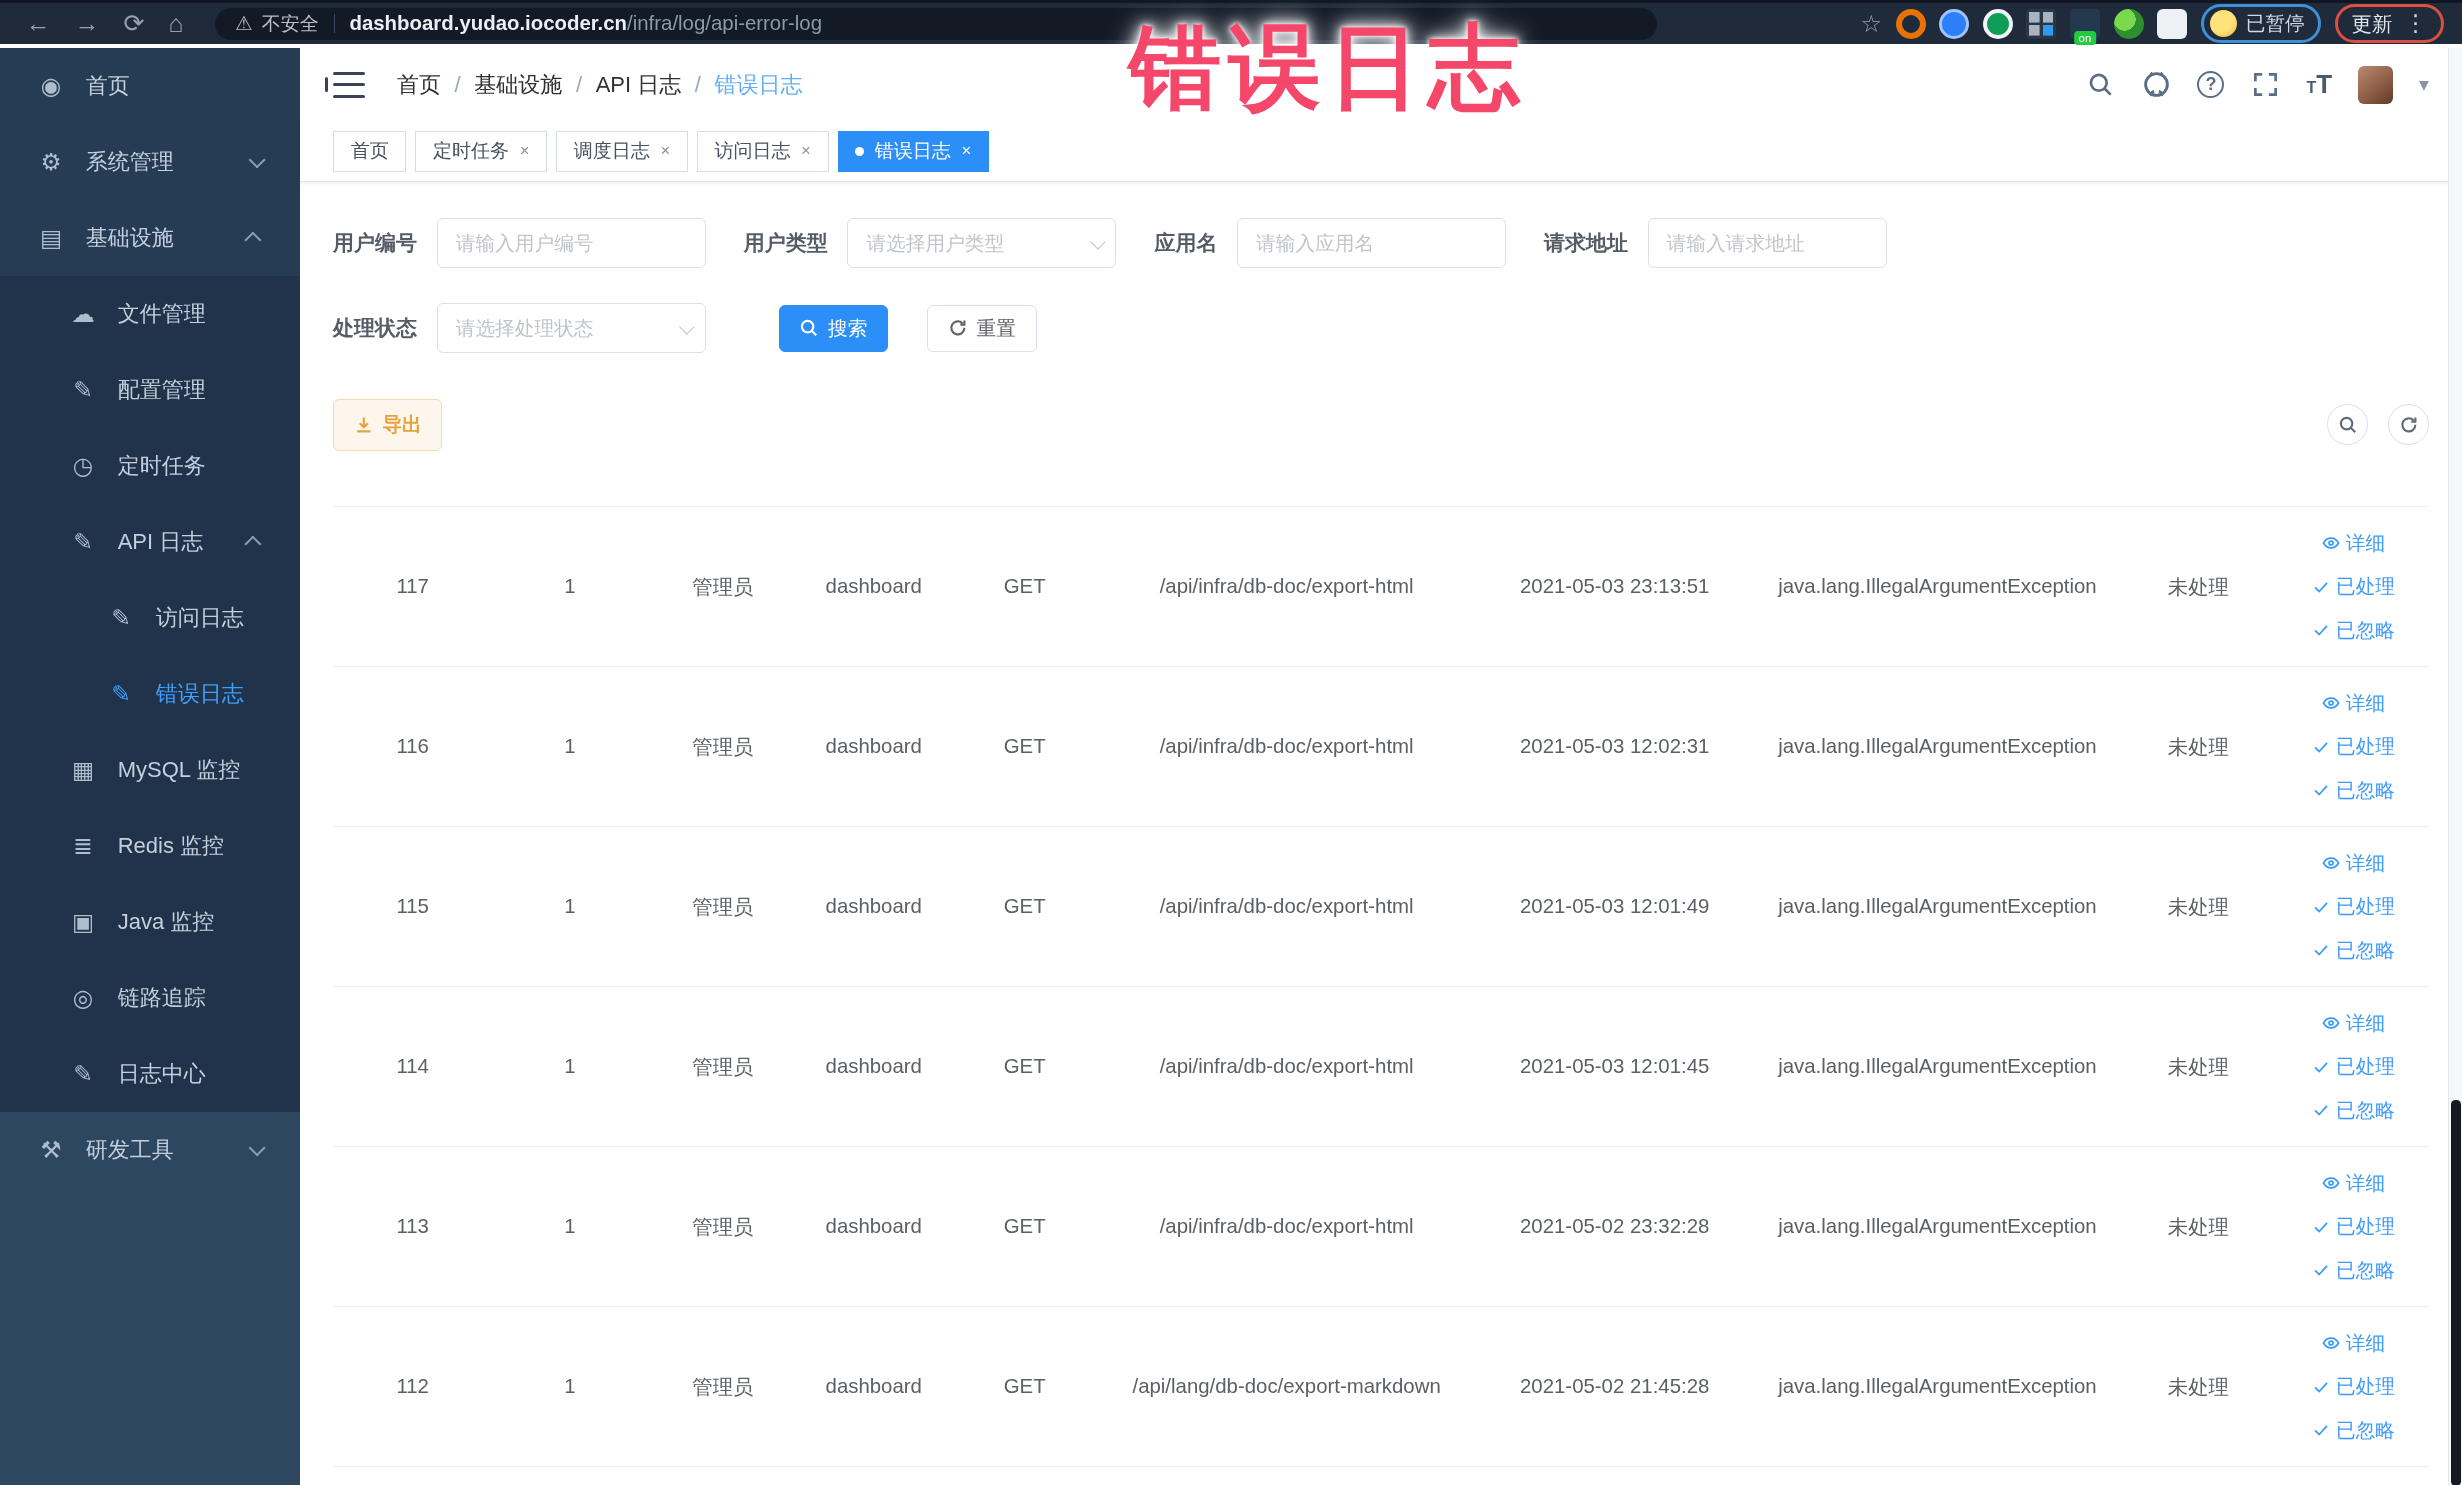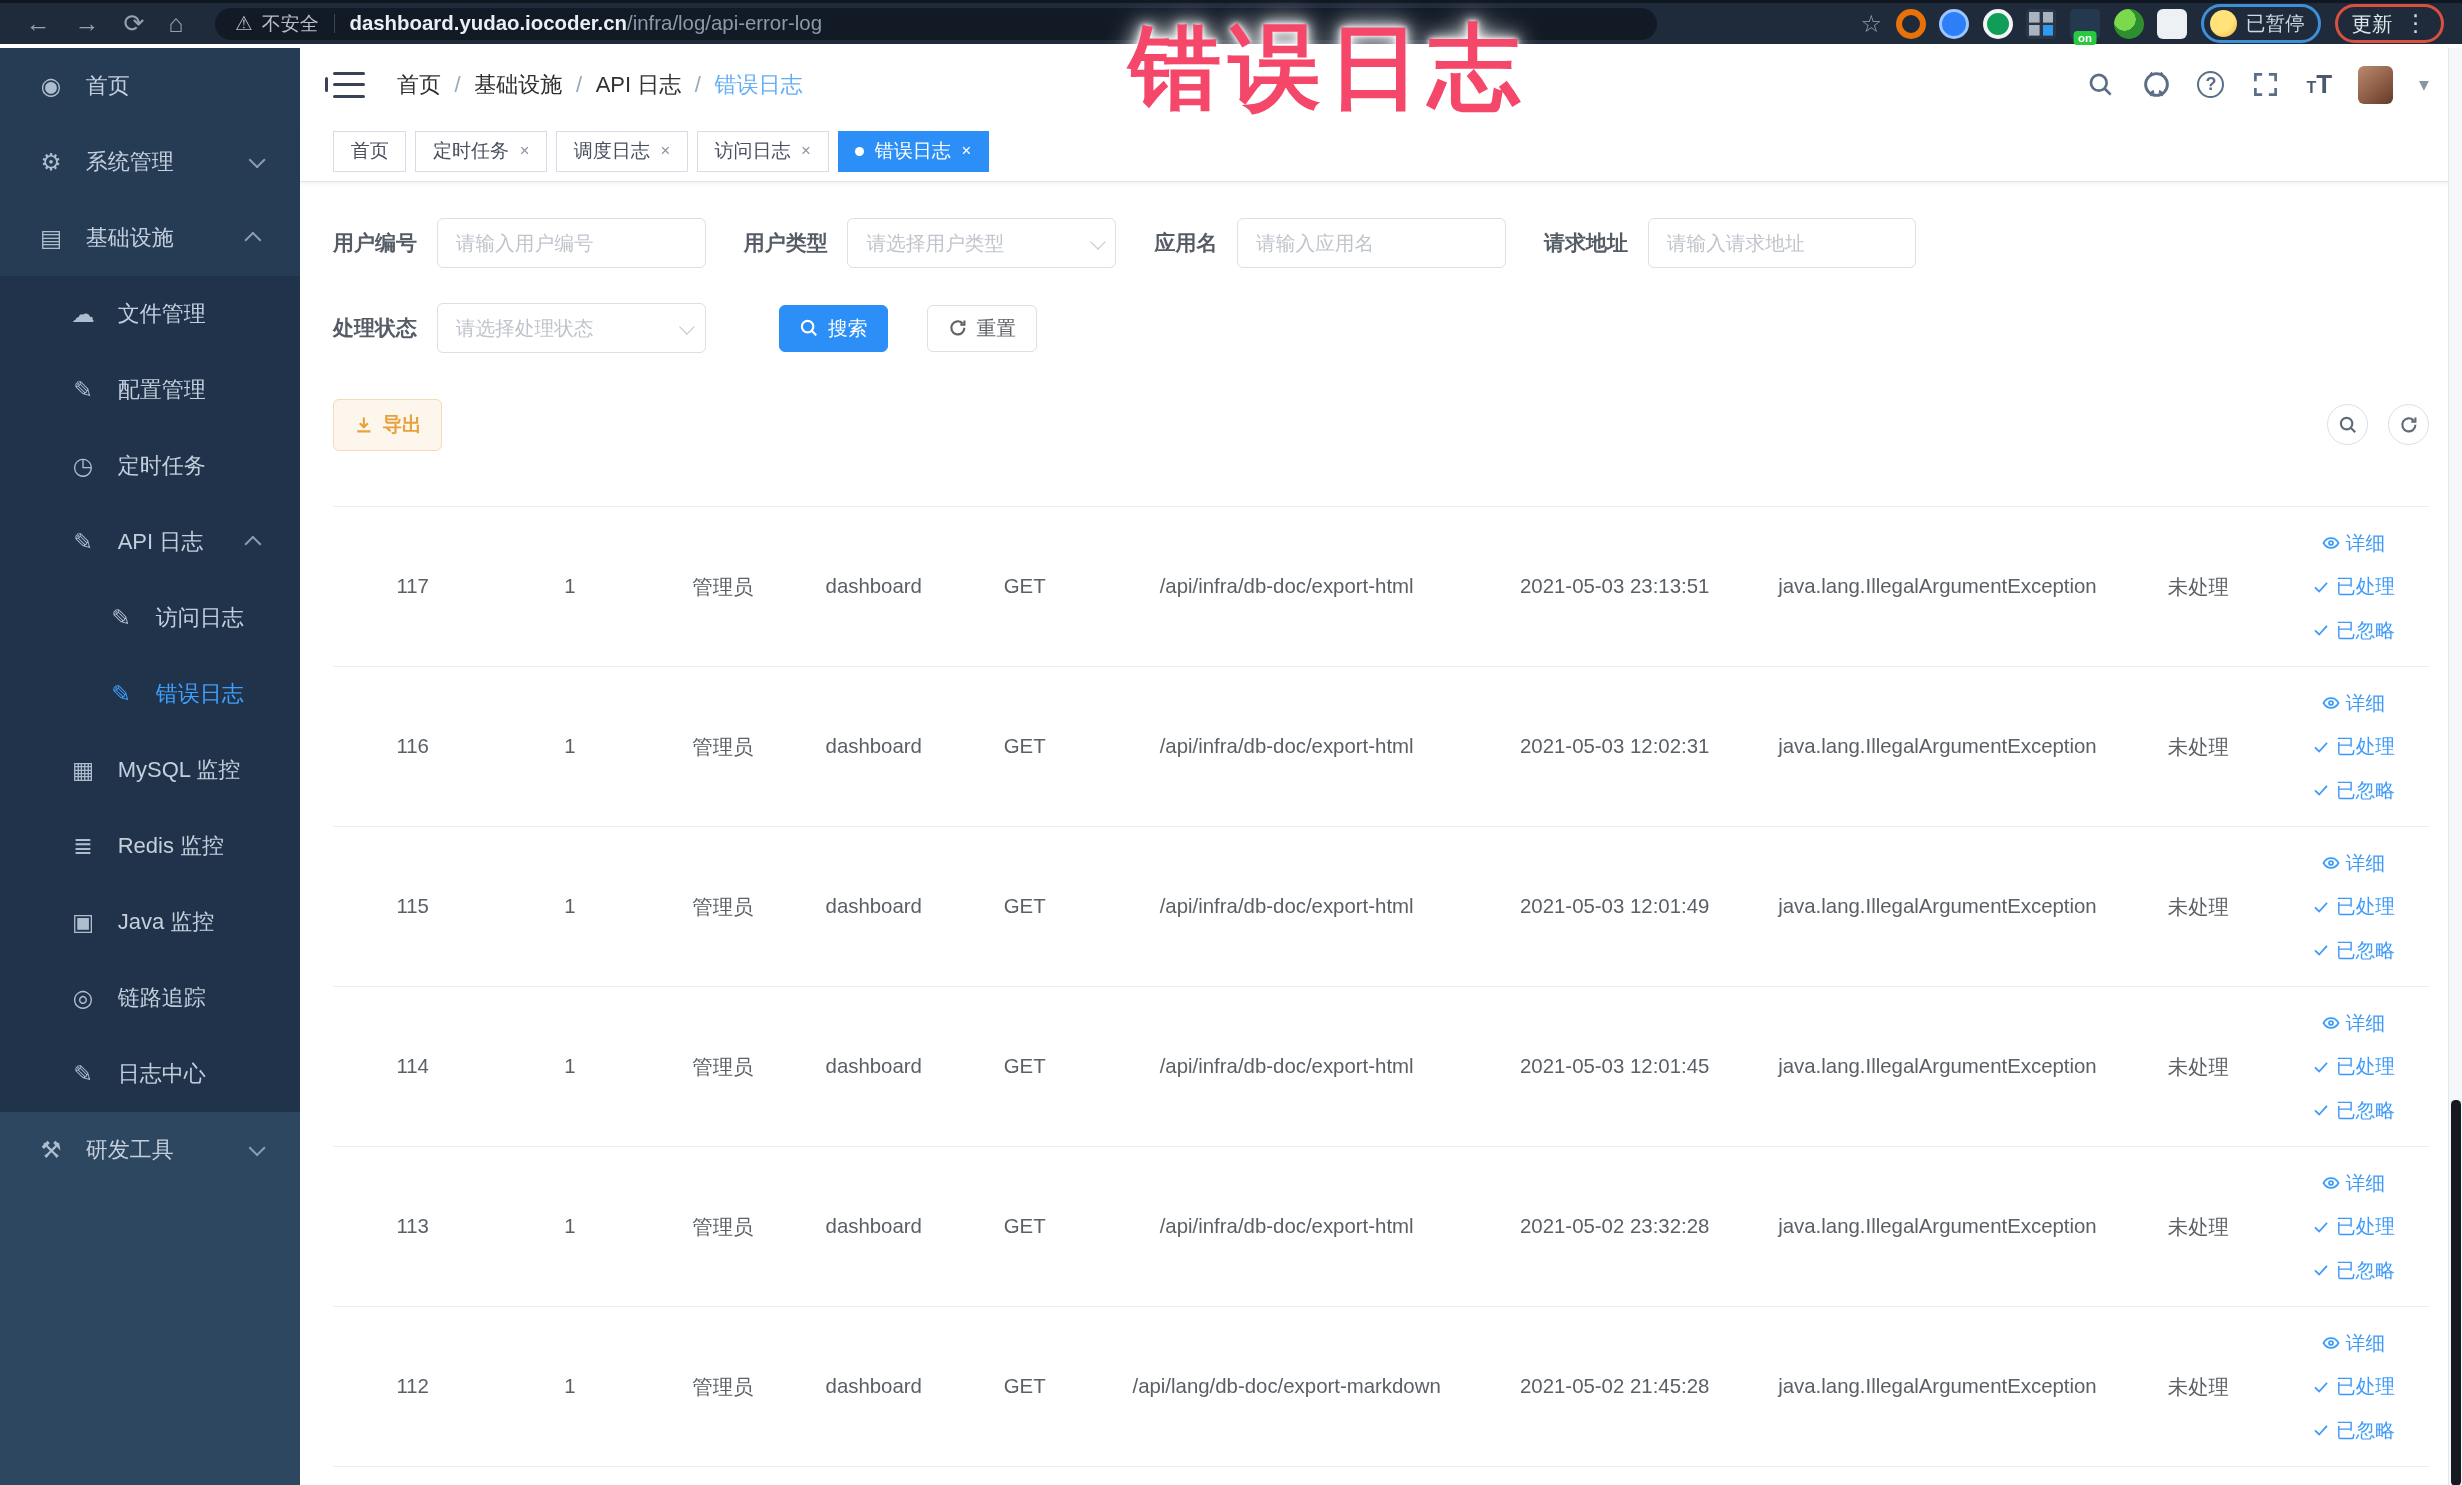--- a/index.html
+++ b/index.html
@@ -22,21 +22,21 @@
   .ext-orange { border:6.8px solid #e8710a; background:#1f2b3b; }
   .ext-blue { background:#2d7ff7; border:3.8px solid #9fc5ff; }
   .ext-greenv { background:#0f9d58; border:4.5px solid #f2f5f7; }
   .ext-grid { border-radius:4.5px; background:linear-gradient(#9aa5b3,#9aa5b3); -webkit-mask:none; background:#2a3648; }
   .ext-grid::before { content:""; position:absolute; inset:3px; background:
      linear-gradient(#aab4c0,#aab4c0) 0 0/10.6px 10.6px no-repeat,
      linear-gradient(#aab4c0,#aab4c0) 100% 0/10.6px 10.6px no-repeat,
      linear-gradient(#aab4c0,#aab4c0) 0 100%/10.6px 10.6px no-repeat,
      linear-gradient(#2f9bf0,#2f9bf0) 100% 100%/10.6px 10.6px no-repeat; }
   .ext-on { border-radius:4.5px; background:#24394e; }
-  .ext-on .on-badge { position:absolute; left:50%; transform:translateX(-50%); bottom:-6px; background:#27c93f; color:#fff; font-size:11.4px; font-weight:700; padding:0.8px 4.5px; border-radius:3.8px; }
+  .ext-on .on-badge { position:absolute; left:50%; transform:translateX(-50%); bottom:-6px; background:#27c93f; color:#fff; font-size:11.4px; font-weight:400; padding:0.8px 4.5px; border-radius:3.8px; }
   .ext-sprout { background:radial-gradient(circle at 35% 35%, #7ad94c 0 40%, #2e8f2e 41% 100%); }
   .ext-puzzle { background:#eef1f4; border-radius:6px; }
   .profile-pill { display:flex; align-items:center; gap:9px; border:3px solid #3e8fd6; border-radius:23px; height:39px; padding:0 13.6px 0 6px; color:#cfd8e3; font-size:19.7px; }
   .profile-face { width:27px; height:27px; border-radius:50%; background:radial-gradient(circle at 35% 30%, #ffe27a 0 55%, #f0a93a 100%); }
   .update-pill { display:flex; align-items:center; gap:12px; border:3px solid #d95040; border-radius:23px; height:39px; padding:0 13.6px; color:#dfe5ec; font-size:20.4px; }
   .kebab { color:#cfd8e3; font-size:23px; }
 
   
   .app { position:absolute; top:48px; left:0; right:0; bottom:0; display:flex; }
 
@@ -88,21 +88,21 @@
   .tab.active .tab-close { color:#fff; }
 
   
   .filters { padding:36px 33px 0 33px; }
   .f-row { display:flex; align-items:center; margin-bottom:35px; }
   .f-item { display:flex; align-items:center; margin-right:38px; }
   .f-label { font-size:21px; font-weight:700; color:#555c66; margin-right:19.7px; white-space:nowrap; }
   .f-input { height:50px; border:0.8px solid #dcdfe6; border-radius:6px; font-size:19.7px; color:#606266; padding:0 18px; font-family:inherit; outline:none; background:#fff; }
   .f-input::placeholder { color:#c0c4cc; }
   .w-input { width:269px; }
-  .w-url { width:268px; }
+  .w-url { width:239px; }
   .select-wrap { position:relative; display:flex; align-items:center; }
   .select-caret { position:absolute; right:15px; width:10.6px; height:10.6px; border-right:1.9px solid #c0c4cc; border-bottom:1.9px solid #c0c4cc; transform:rotate(45deg) translateY(-2.3px); pointer-events:none; }
   .date-range { width:342px; height:50px; border:0.8px solid #dcdfe6; border-radius:6px; display:flex; align-items:center; padding:0 15px; gap:15px; }
   .date-range svg { stroke:#c0c4cc; fill:none; stroke-width:2.4; }
   .date-ph { color:#c0c4cc; font-size:19.7px; flex:1; text-align:center; }
   .date-sep { color:#8a94a2; font-size:18px; }
   .btn { height:47px; border-radius:6px; display:inline-flex; align-items:center; gap:9px; font-size:19.7px; padding:0 19.7px; cursor:pointer; border:0.8px solid #dcdfe6; background:#fff; color:#606266; font-family:inherit; }
   .btn svg { stroke:currentColor; fill:none; stroke-width:2.6; }
   .btn-primary { background:#2b8ff7; border-color:#2b8ff7; color:#fff; margin-left:35px;align-items:center; }
   .btn-plain { margin-left:39px; }

